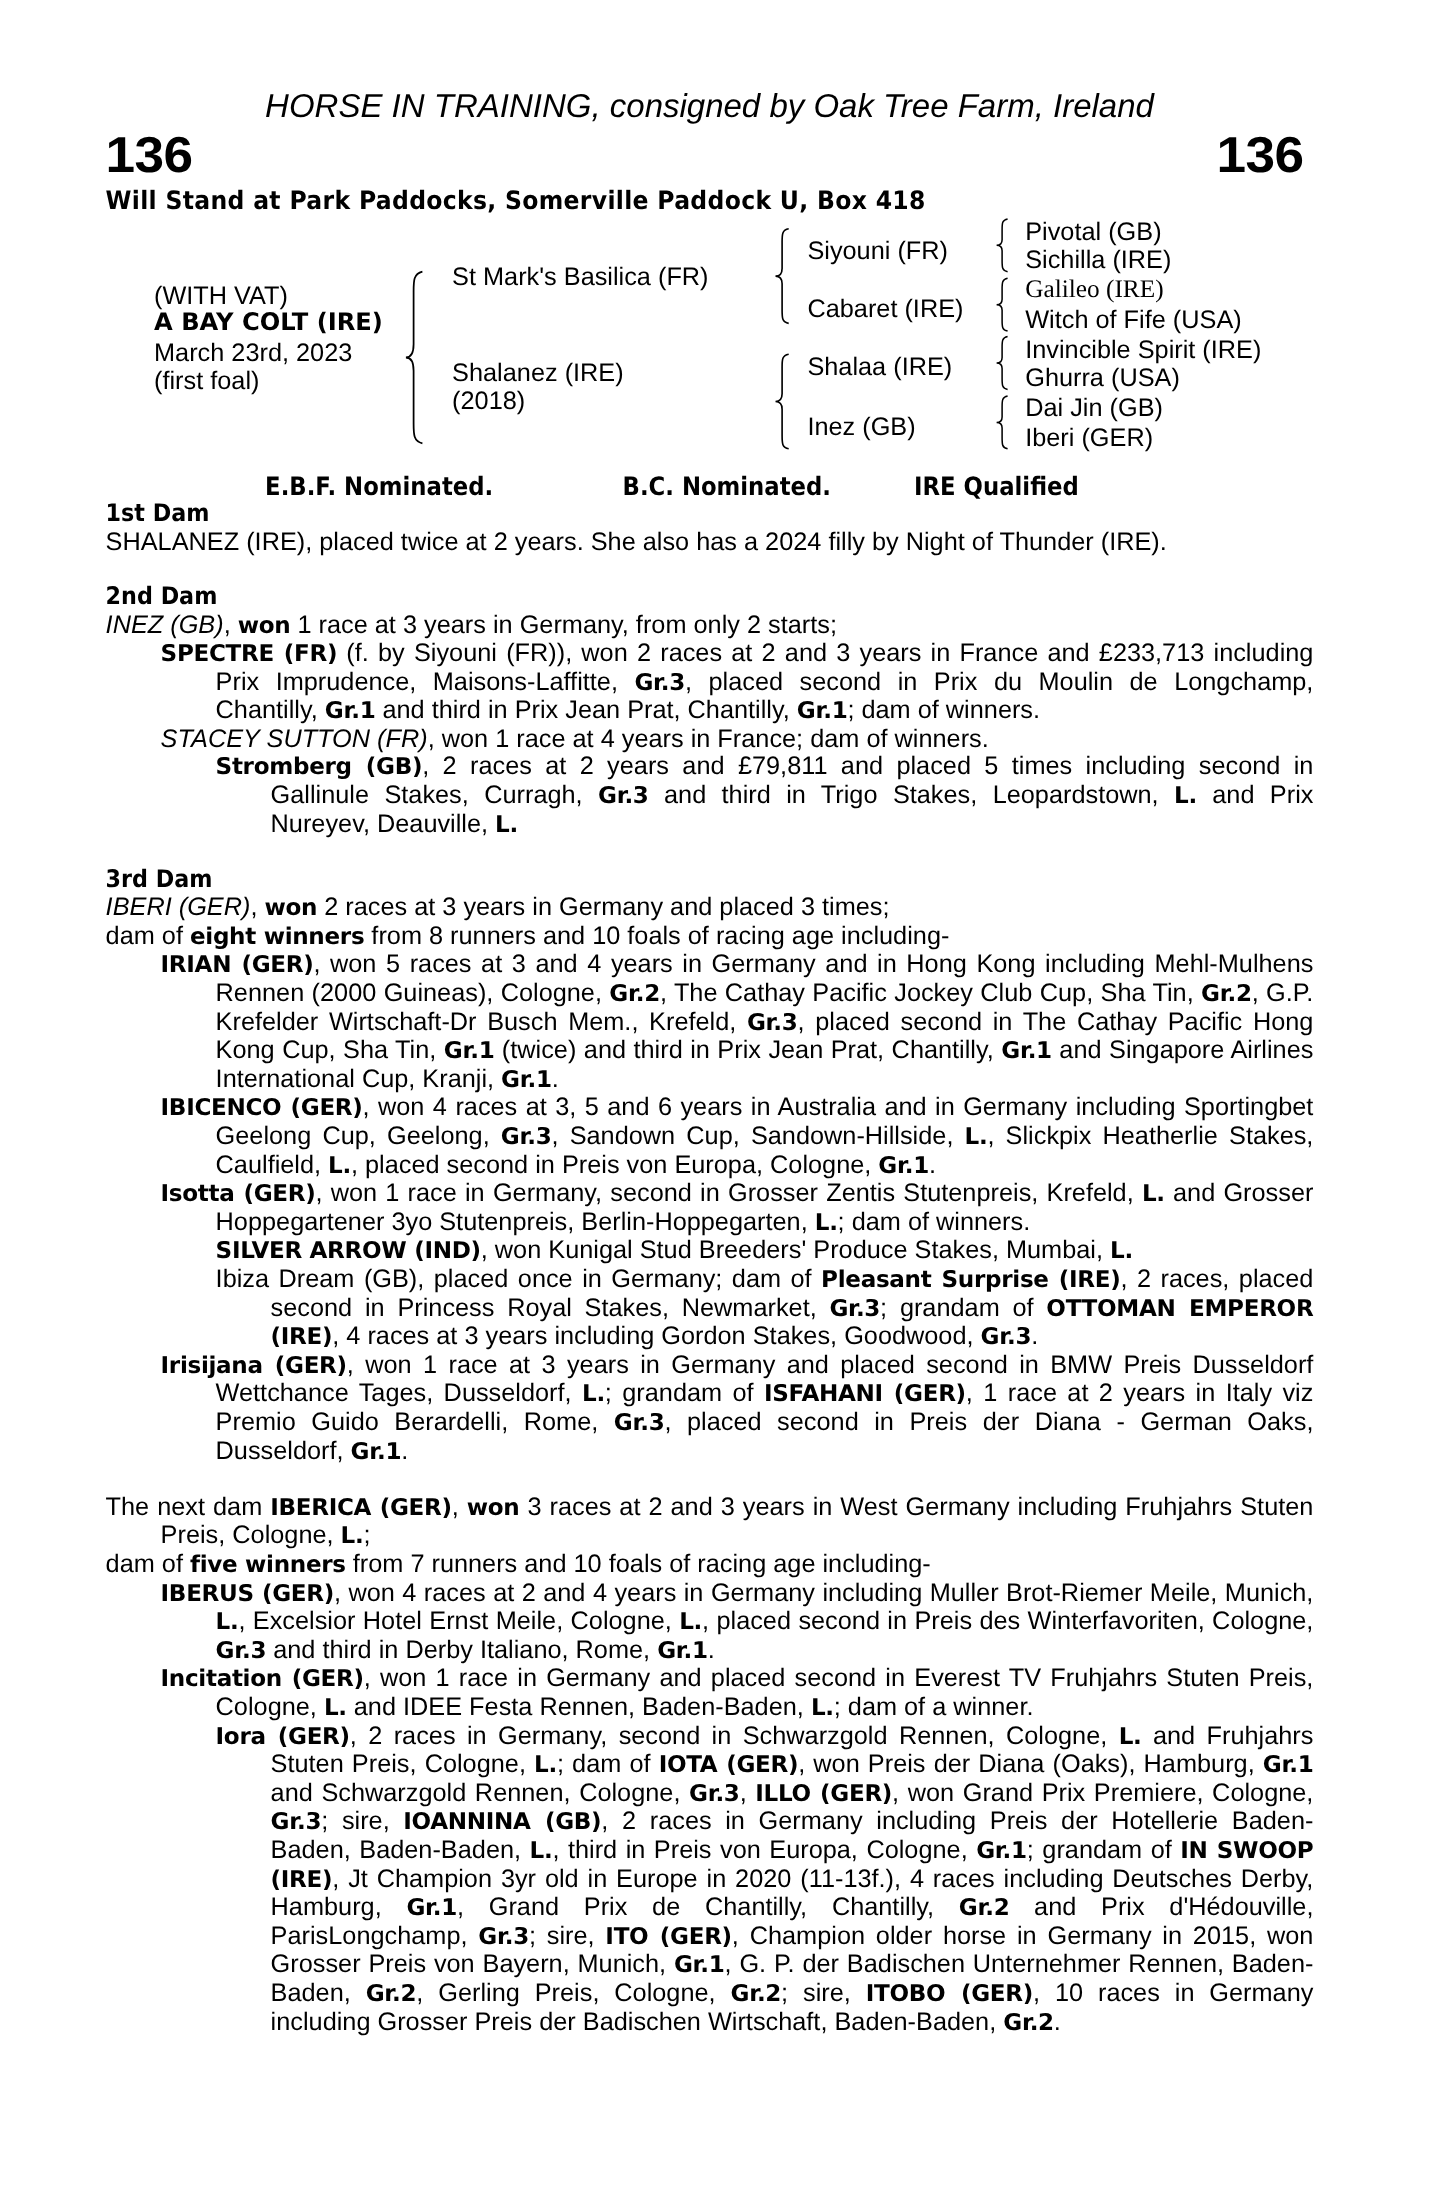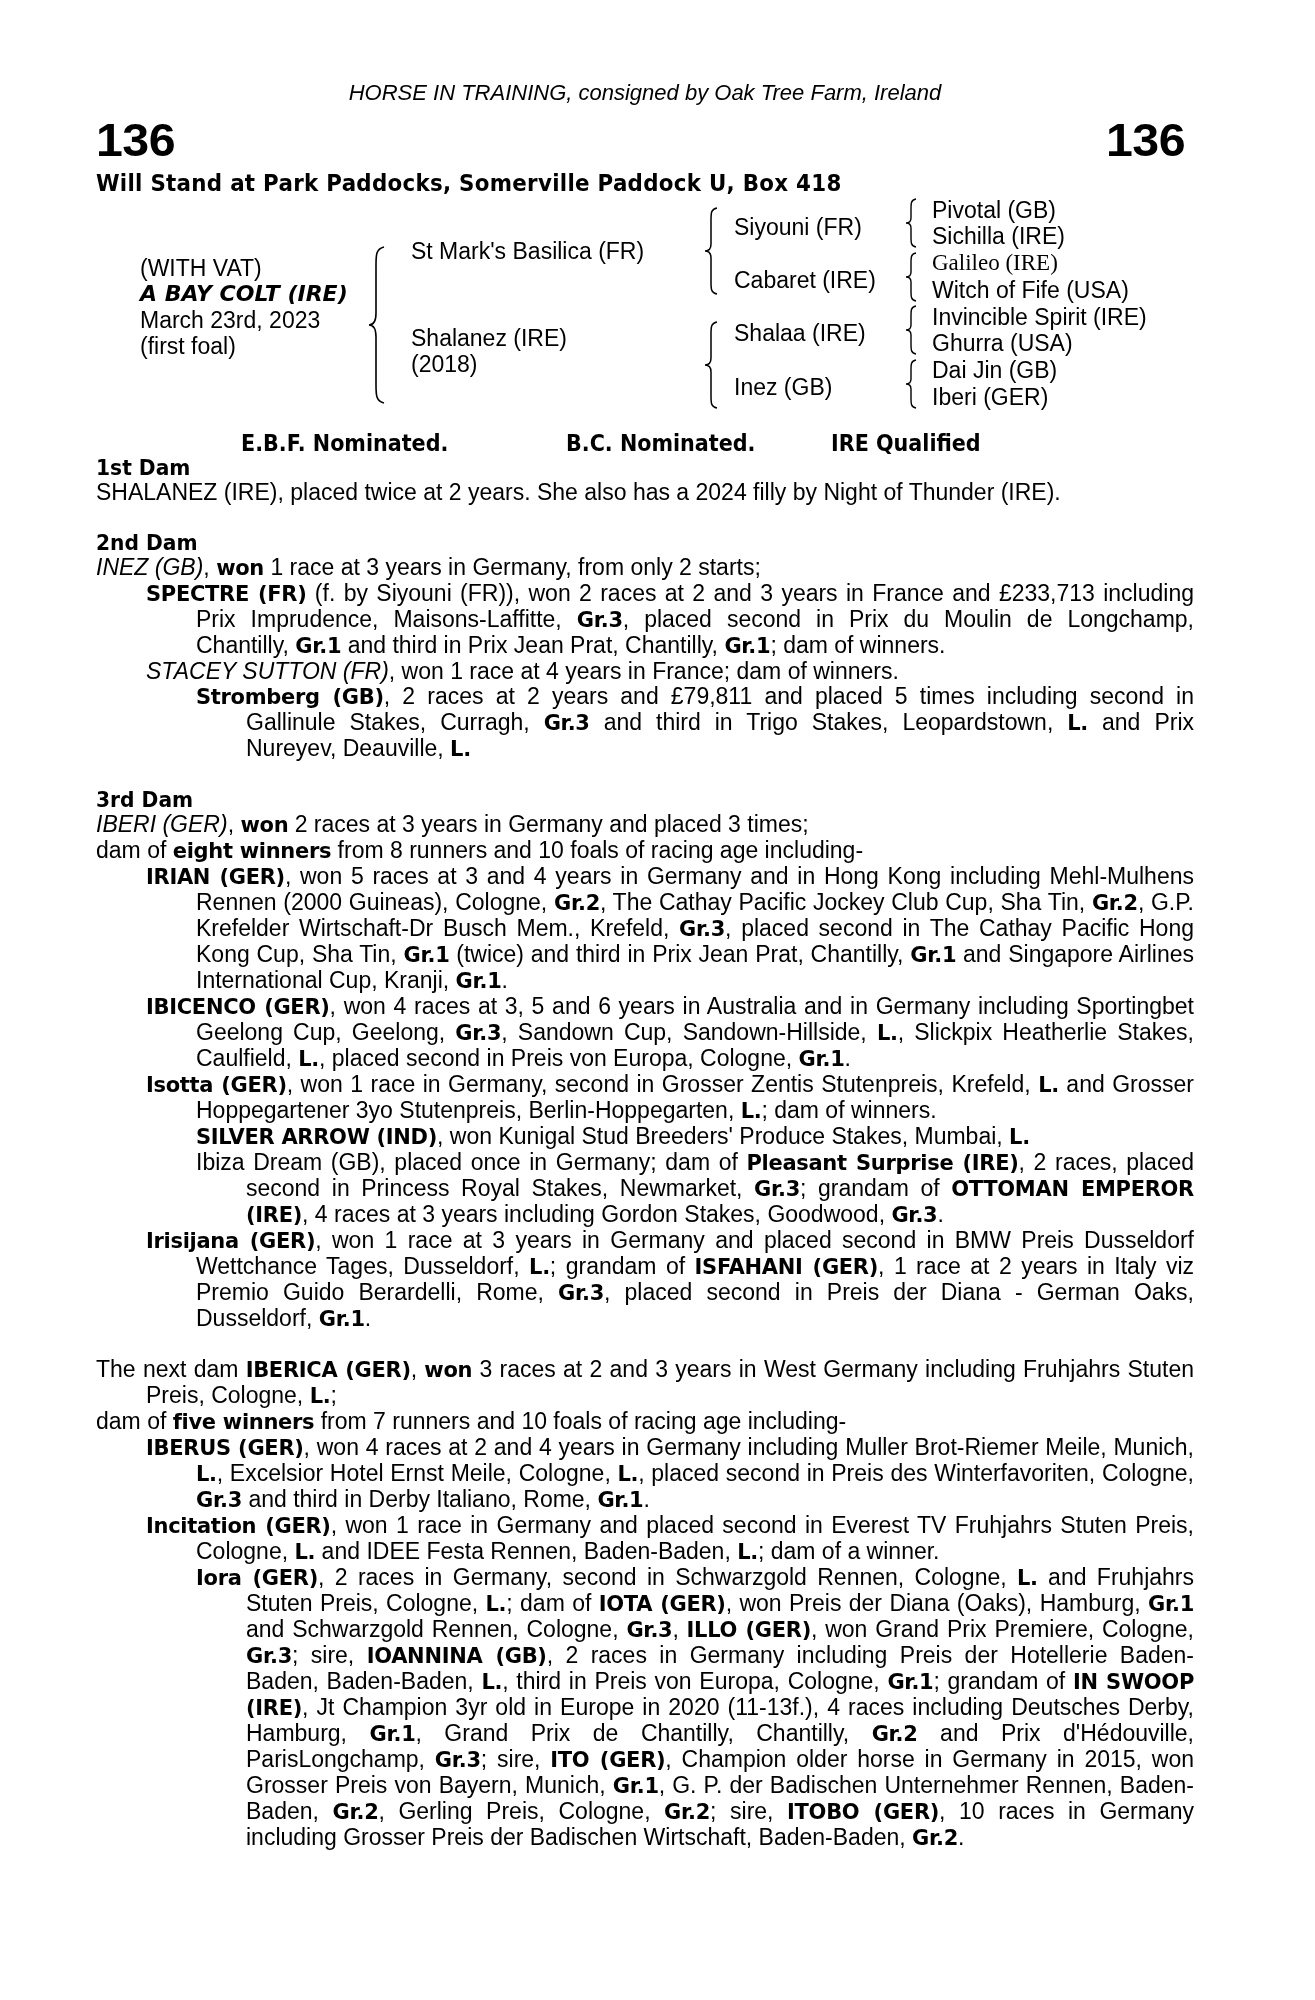--- a/index.html
+++ b/index.html
@@ -1,24 +1,24 @@
 <!DOCTYPE html>
 <html><head>
 <meta charset="utf-8">
 <style>
   html, body { margin: 0; padding: 0; background: #ffffff; }
   body { width: 1315px; height: 2000px; position: relative; overflow: hidden; color: #000; font-family: "Liberation Sans", sans-serif; }
   .page { position: absolute; left: 96px; top: 0; width: 1098px; }
-  .subtitle { position: absolute; left: 0; width: 1098px; top: 80px; text-align: center; font-style: italic; font-size: 22px; }
+  .subtitle { position: absolute; left: 0; width: 1098px; top: 80px; text-align: center; font-style: italic; font-size: 30px; }
   .lotno { position: absolute; top: 113px; font-weight: bold; font-size: 46px; letter-spacing: -0.5px; transform: scaleX(1.05); transform-origin: left; }
   .lotno.left { left: 0; }
   .lotno.right { left: 1010px; }
   .stand { position: absolute; left: 0; top: 170px; font-weight: bold; font-size: 23px; letter-spacing: 0.3px; font-family: "DejaVu Sans", sans-serif; transform: scaleX(0.93); transform-origin: left; }
   .ped { position: absolute; font-size: 23px; line-height: 26px; white-space: nowrap; }
-  .ped .b { font-weight: bold; font-family: "DejaVu Sans", sans-serif; font-size: 22px; font-style: italic; }
+  .ped .b { font-weight: bold; font-family: "DejaVu Sans", sans-serif; font-size: 22px; }
   .brace { position: absolute; }
   .noms { position: absolute; top: 430px; font-weight: bold; font-size: 23px; font-family: "DejaVu Sans", sans-serif; transform: scaleX(0.9); transform-origin: left; }
   .body { position: absolute; left: 0; top: 455px; width: 1098px; font-size: 23px; line-height: 25px; }
   .para { text-align: justify; text-align-last: left; }
   .heading { font-weight: bold; font-family: "DejaVu Sans", sans-serif; font-size: 22px; transform: scaleX(0.92); transform-origin: left; display: block; }
   .para.l0 { padding-left: 50px; text-indent: -50px; }
   .para.l1 { padding-left: 100px; text-indent: -50px; }
   .para.l2 { padding-left: 150px; text-indent: -50px; }
   .para.plain { padding-left: 0; text-indent: 0; }
   .gap { height: 25px; }

